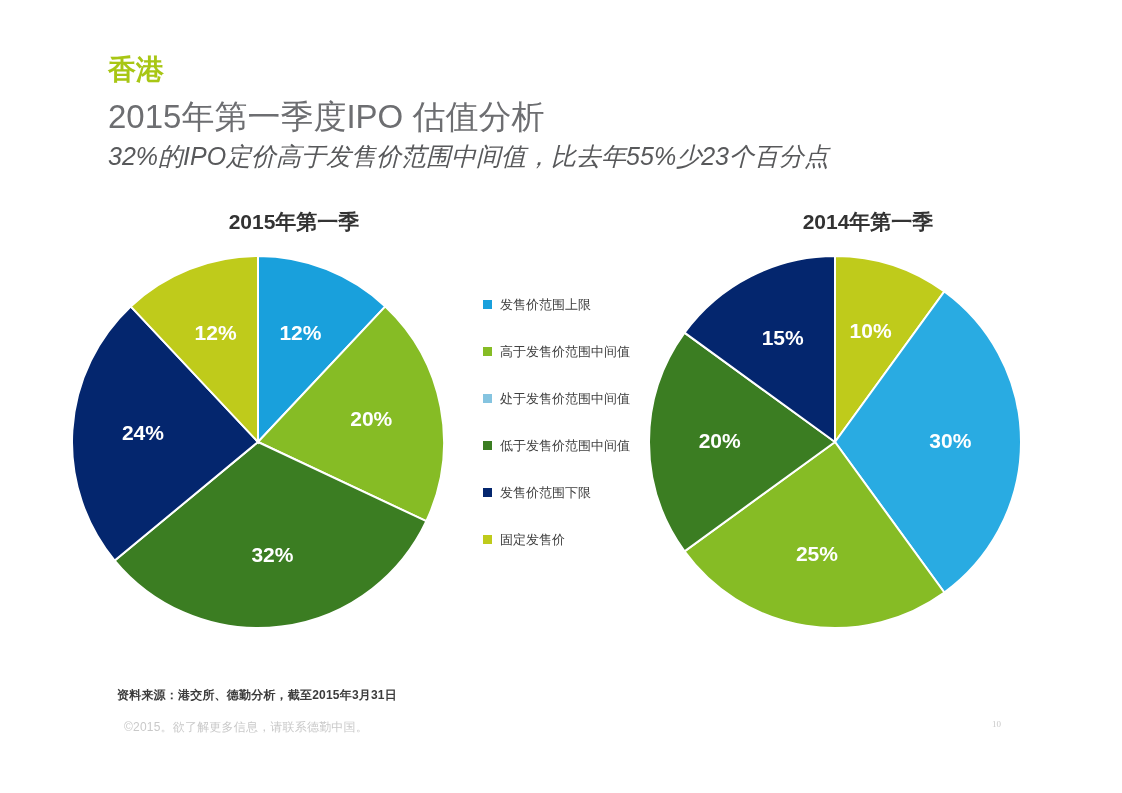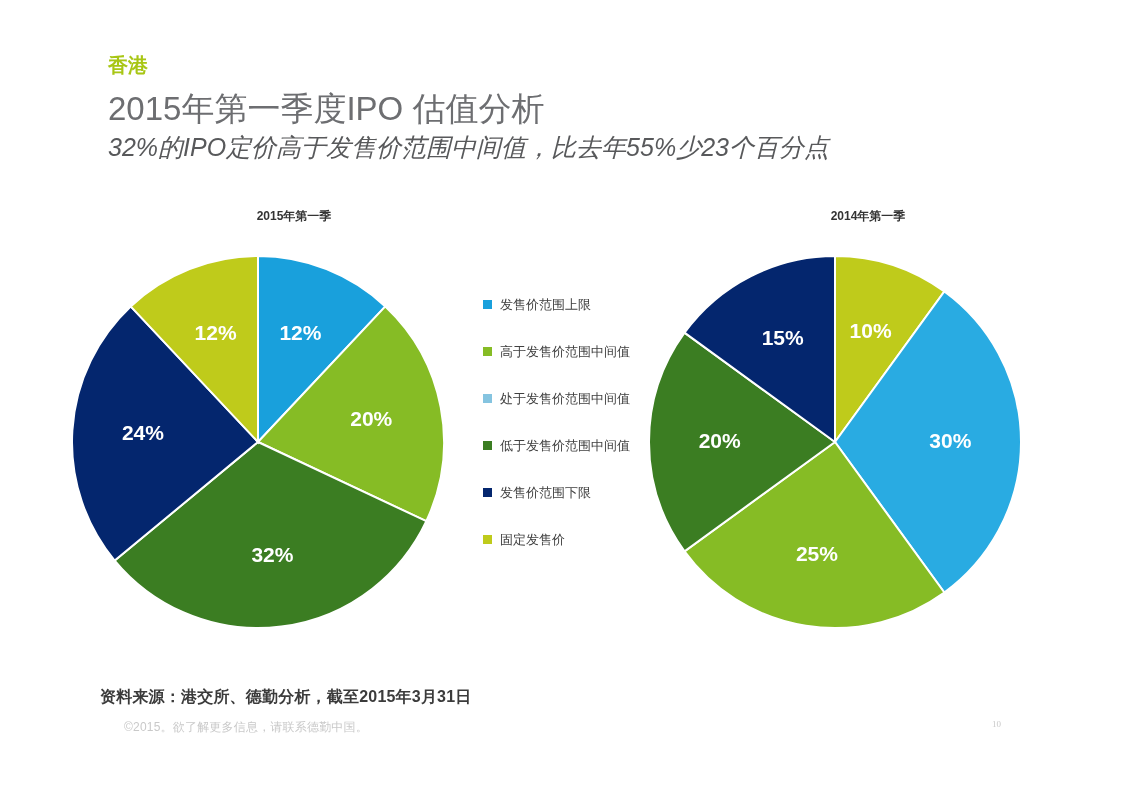--- a/index.html
+++ b/index.html
@@ -16,21 +16,21 @@
   }
 
   
   #header {
     position: absolute;
     left: 108px;
     top: 55px;
     width: 940px;
   }
   #kicker {
-    font-size: 20px;
+    font-size: 28px;
     font-weight: bold;
     color: #A8C614;
     line-height: 1.05;
     letter-spacing: 0px;
   }
   #title {
     font-size: 33px;
     font-weight: normal;
     color: #6D6E71;
     line-height: 1.25;
@@ -42,21 +42,21 @@
     font-style: italic;
     font-weight: normal;
     color: #58595B;
     line-height: 1.3;
     margin-top: 2px;
   }
 
   
   .chart-title {
     position: absolute;
-    font-size: 12px;
+    font-size: 21px;
     font-weight: bold;
     color: #333333;
     text-align: center;
     width: 300px;
   }
   #chart-title-left  { left: 144px; top: 208px; }
   #chart-title-right { left: 718px; top: 208px; }
 
   .pie-wrap {
     position: absolute;
@@ -97,23 +97,23 @@
     font-size: 13px;
     color: #404040;
     white-space: nowrap;
     line-height: 1;
     text-align: center;
   }
 
   
   #source {
     position: absolute;
-    left: 100px;
+    left: 117px;
     top: 687px;
-    font-size: 16px;
+    font-size: 12px;
     font-weight: bold;
     color: #3B3B3B;
     letter-spacing: 0.2px;
   }
   #copyright {
     position: absolute;
     left: 124px;
     top: 719px;
     font-size: 12px;
     color: #C9C9C9;

